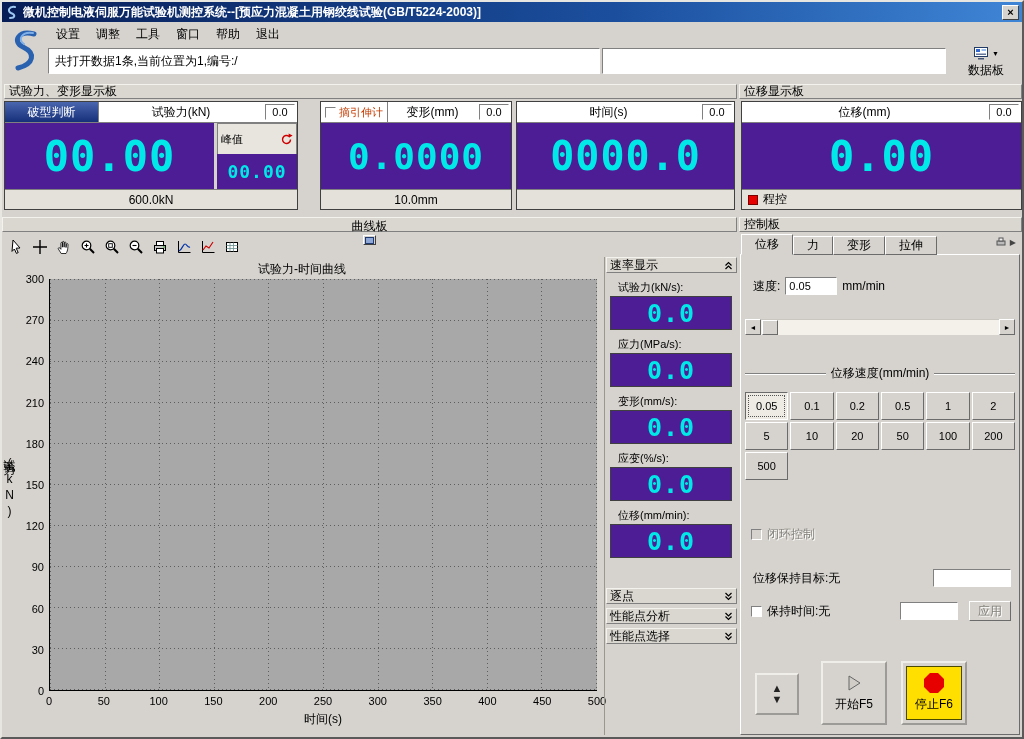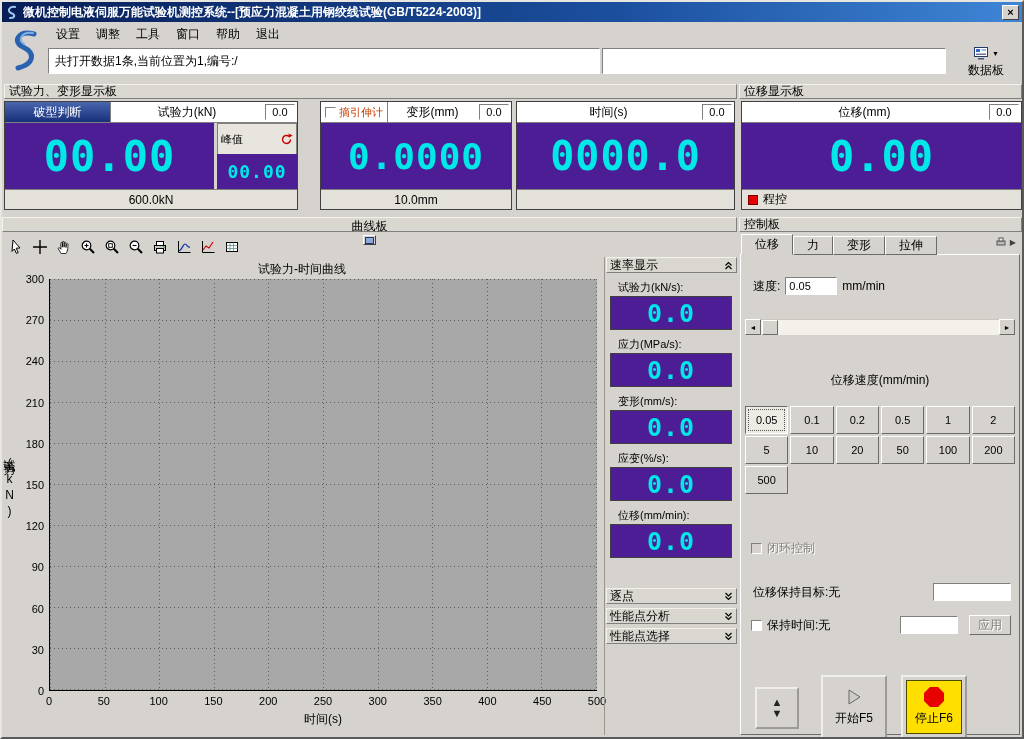--- a/index.html
+++ b/index.html
@@ -26,21 +26,21 @@
   .caption-disp{position:absolute;left:737px;top:82px;width:283px;}
   
   .dgroup{position:absolute;border:1px solid #404040;background:#d6d3ce;display:flex;flex-direction:column;}
   .g-force{left:2px;top:99px;width:294px;height:109px;}
   .g-deform{left:318px;top:99px;width:192px;height:109px;}
   .g-time{left:514px;top:99px;width:219px;height:109px;}
   .g-disp{left:739px;top:99px;width:281px;height:109px;}
   .dg-header{height:21px;display:flex;background:#fff;border-bottom:1px solid #808080;align-items:stretch;font-size:12px;}
   .dg-label{flex:1;display:flex;align-items:center;justify-content:center;}
   .dg-val{width:30px;margin:2px;border:1px solid;border-color:#808080 #fff #fff #808080;display:flex;align-items:center;justify-content:center;font-size:11px;background:#fff;}
-  .break-judge{width:106px;background:linear-gradient(#4a66ae,#16307a);color:#fff;display:flex;align-items:center;justify-content:center;border-right:1px solid #808080;font-size:12px;}
+  .break-judge{width:94px;background:linear-gradient(#4a66ae,#16307a);color:#fff;display:flex;align-items:center;justify-content:center;border-right:1px solid #808080;font-size:12px;}
   .ext-check{display:flex;align-items:center;gap:3px;padding:0 4px;border-right:1px solid #808080;color:#c43c00;font-size:11px;}
   .checkbox{width:11px;height:11px;background:#fff;border:1px solid;border-color:#808080 #fff #fff #808080;display:inline-flex;align-items:center;justify-content:center;font-size:9px;color:#333;}
   .checkbox.disabled{background:#d6d3ce;}
   .dg-body{flex:1;display:flex;background:#d6d3ce;gap:3px;}
   .seg{background:#4c1d95;color:#00e8e8;font-family:"DejaVu Sans Mono",monospace;font-weight:bold;display:flex;align-items:center;justify-content:center;letter-spacing:1px;}
   .seg-force{flex:1;font-size:42px;}
   .seg-deform{flex:1;font-size:36px;}
   .seg-time{flex:1;font-size:40px;}
   .seg-dispm{flex:1;font-size:42px;}
   .peak-col{width:80px;display:flex;flex-direction:column;}
@@ -80,21 +80,21 @@
   .tab-tool{display:flex;align-items:center;color:#444;font-size:8px;}
   .tab-page{position:absolute;left:1px;top:37px;right:2px;bottom:2px;border:1px solid;border-color:#fff #6b6b6b #6b6b6b #fff;background:#d6d3ce;}
   .speed-row{display:flex;align-items:center;gap:5px;margin:22px 0 0 12px;}
   .lbl{font-size:12px;}
   .speed-input{width:52px;height:18px;border:1px solid;border-color:#808080 #fff #fff #808080;background:#fff;font-size:11px;padding:0 3px;}
   input{outline:none;}
   .hscroll{display:flex;height:16px;margin:24px 4px 0 4px;}
   .scroll-arrow{width:16px;background:#d6d3ce;border:1px solid;border-color:#fff #6b6b6b #6b6b6b #fff;display:flex;align-items:center;justify-content:center;font-size:7px;color:#000;}
   .scroll-track{flex:1;background:#f3f1e9;position:relative;border-top:1px solid #cac7c0;}
   .scroll-thumb{position:absolute;left:1px;top:0;bottom:0;width:16px;background:#d6d3ce;border:1px solid;border-color:#fff #6b6b6b #6b6b6b #fff;}
-  .group-title{display:flex;align-items:center;margin:30px 4px 0 4px;gap:5px;font-size:12px;flex-direction:column;}
+  .group-title{display:flex;align-items:center;margin:30px 4px 0 4px;gap:5px;font-size:12px;}
   .gline{flex:1;height:2px;border-top:1px solid #808080;border-bottom:1px solid #fff;}
   .speed-grid{display:grid;grid-template-columns:repeat(6,1fr);gap:2px;margin:10px 4px 0 4px;}
   .speed-btn{height:28px;display:flex;align-items:center;justify-content:center;font-size:11px;background:#d6d3ce;border:1px solid;border-color:#fff #6b6b6b #6b6b6b #fff;}
   .speed-btn.pressed{border-color:#6b6b6b #fff #fff #6b6b6b;background:#edebe4;outline:1px dotted #555;outline-offset:-4px;}
   .closed-loop{display:flex;align-items:center;gap:5px;margin:46px 0 0 10px;}
   .disabled-text{color:#84827c;text-shadow:1px 1px 0 #fff;}
   .hold-target-row{display:flex;align-items:center;margin:26px 8px 0 12px;}
   .hold-input{width:78px;height:18px;margin-left:auto;border:1px solid;border-color:#808080 #fff #fff #808080;background:#fff;font-size:11px;padding:0 3px;}
   .hold-time-row{display:flex;align-items:center;gap:5px;margin:14px 8px 0 10px;}
   .hold-time-input{width:58px;height:18px;margin-left:auto;border:1px solid;border-color:#808080 #fff #fff #808080;background:#fff;font-size:11px;padding:0 3px;}

